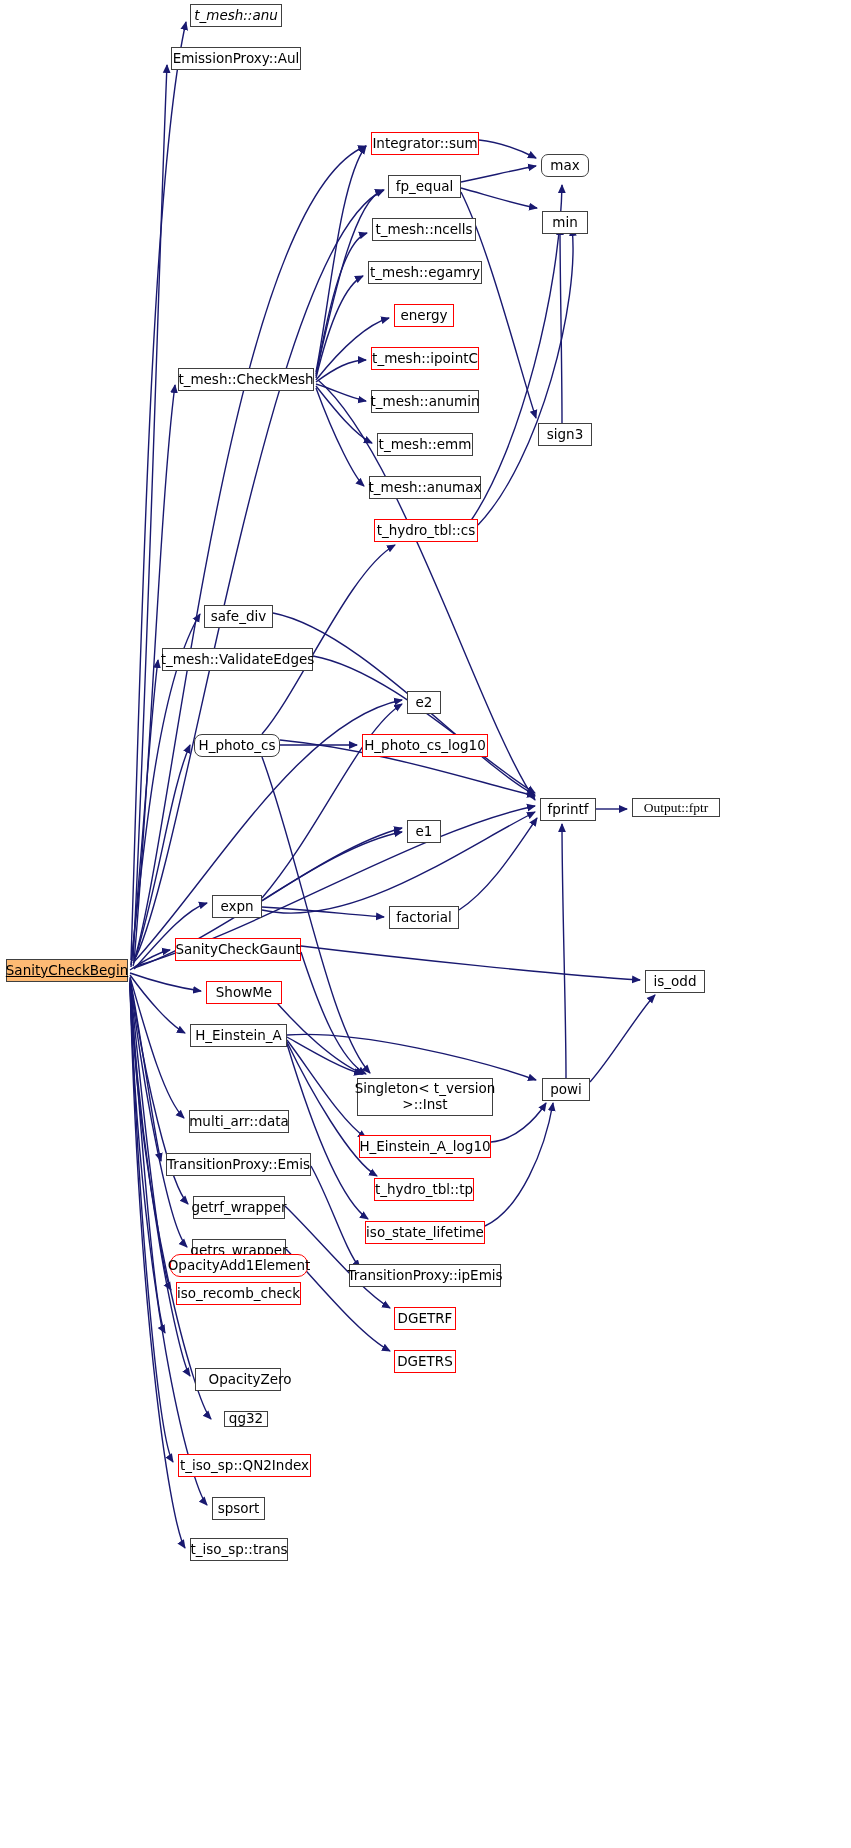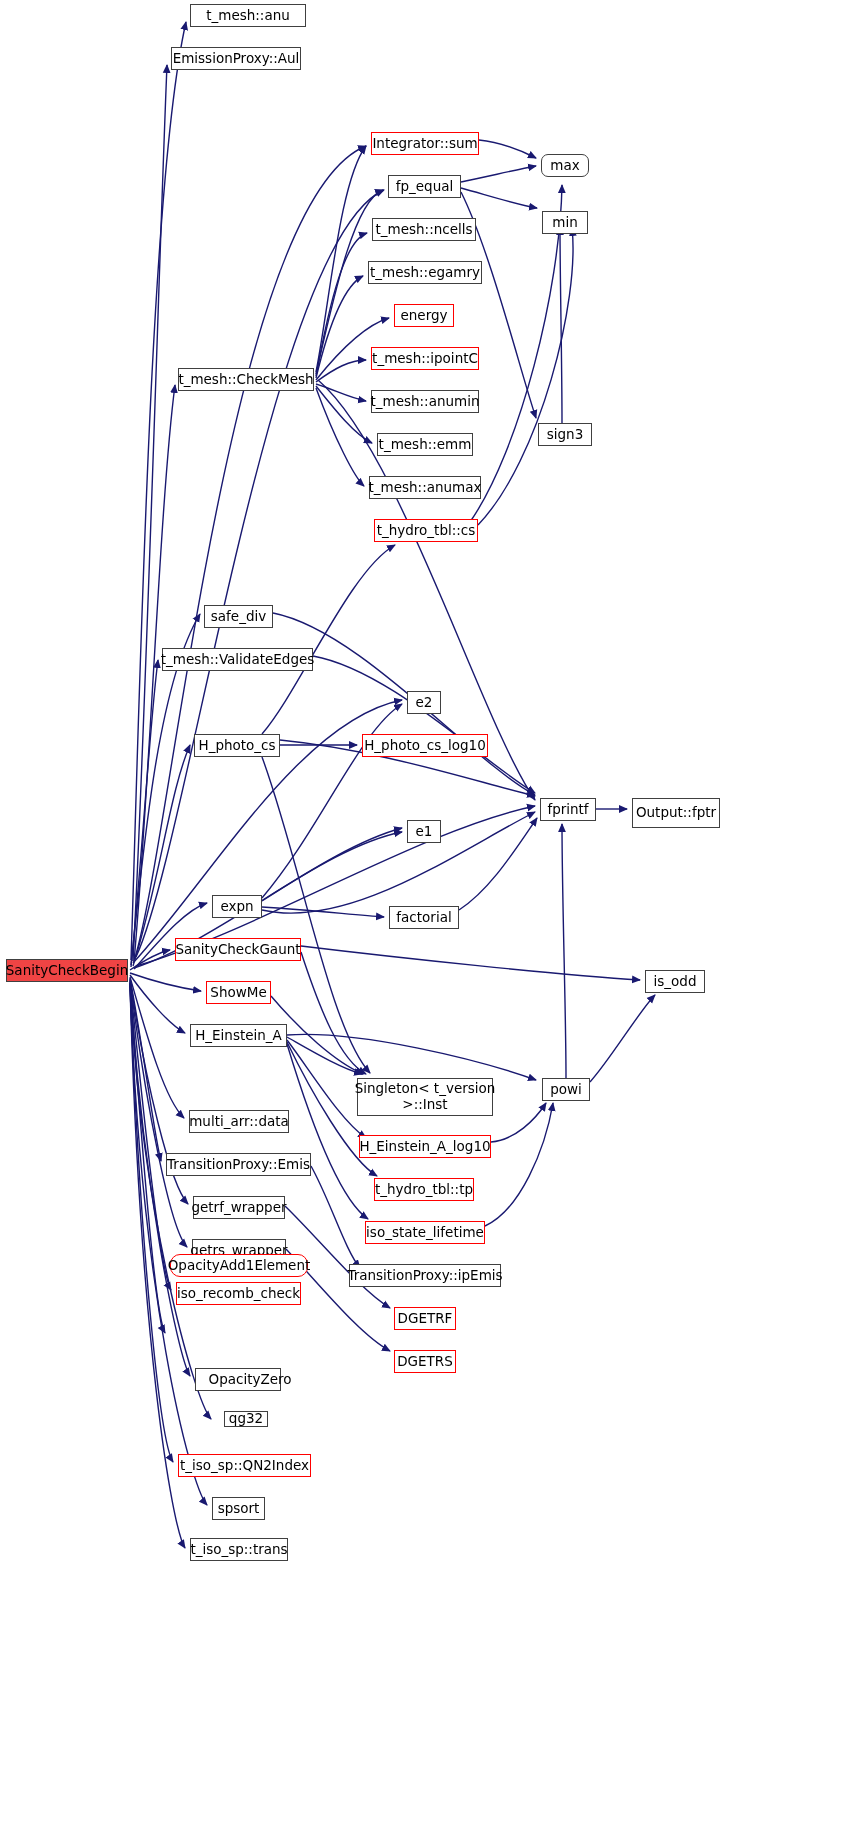--- a/index.html
+++ b/index.html
@@ -3,21 +3,21 @@
 <meta charset="utf-8">
 <style>
   html,body{margin:0;padding:0;background:#ffffff;}
   body{font-family:"DejaVu Sans","Liberation Sans",sans-serif;}
   #graph{position:relative;width:851px;height:1848px;background:#ffffff;overflow:hidden;}
   #edges{position:absolute;left:0;top:0;width:851px;height:1848px;}
   .node{position:absolute;box-sizing:border-box;display:flex;align-items:center;justify-content:center;
         background:#ffffff;border:1px solid #404040;color:#000000;font-size:13.5px;line-height:1.12;
         text-align:center;white-space:pre;padding:0 4px;}
   .node.red{border-color:#ff0000;}
-  .node.root{background:#ef4444;border-color:#404040;}
+  .node.root{background:#fdba74;border-color:#404040;text-decoration:underline;}
   .node.two{line-height:1.15;}
 </style>
 </head>
 <body>
 
 <div id="graph">
   <svg id="edges" viewBox="0 0 851 1848" xmlns="http://www.w3.org/2000/svg">
     <defs>
       <marker id="ah" markerWidth="9" markerHeight="9" refX="8" refY="4.5" orient="auto" markerUnits="userSpaceOnUse">
         <path d="M0,0.6 L9,4.5 L0,8.4 z" fill="#191970"></path>
@@ -116,49 +116,49 @@
 
       <path d="M485,1226 C520,1210 545,1150 553,1103"></path>
 
       <path d="M590,1082 C610,1060 640,1010 655,995"></path>
 
       <path d="M566,1078 C566,1010 562,900 562,824"></path>
     </g>
   </svg>
 
   <div class="node root" style="left:6px;top:959px;width:122px;height:23px;">SanityCheckBegin</div>
-  <div class="node" style="left:190px;top:4px;width:116px;height:23px;">t_mesh::anu</div>
+  <div class="node" style="left:190px;top:4px;width:92px;height:23px;font-style:italic;">t_mesh::anu</div>
   <div class="node" style="left:171px;top:47px;width:130px;height:23px;">EmissionProxy::Aul</div>
   <div class="node red" style="left:371px;top:132px;width:108px;height:23px;">Integrator::sum</div>
   <div class="node" style="left:388px;top:175px;width:73px;height:23px;">fp_equal</div>
   <div class="node" style="left:372px;top:218px;width:104px;height:23px;">t_mesh::ncells</div>
   <div class="node" style="left:368px;top:261px;width:114px;height:23px;">t_mesh::egamry</div>
   <div class="node red" style="left:394px;top:304px;width:60px;height:23px;">energy</div>
   <div class="node red" style="left:371px;top:347px;width:108px;height:23px;">t_mesh::ipointC</div>
   <div class="node" style="left:371px;top:390px;width:108px;height:23px;">t_mesh::anumin</div>
   <div class="node" style="left:377px;top:433px;width:96px;height:23px;">t_mesh::emm</div>
   <div class="node" style="left:369px;top:476px;width:112px;height:23px;">t_mesh::anumax</div>
   <div class="node red" style="left:374px;top:519px;width:104px;height:23px;">t_hydro_tbl::cs</div>
   <div class="node" style="left:178px;top:368px;width:136px;height:23px;">t_mesh::CheckMesh</div>
   <div class="node" style="left:541px;top:154px;width:48px;height:23px;border-radius:7px;">max</div>
   <div class="node" style="left:542px;top:197px;width:46px;height:23px;margin-top:14px;">min</div>
   <div class="node" style="left:538px;top:423px;width:54px;height:23px;">sign3</div>
   <div class="node" style="left:204px;top:605px;width:69px;height:23px;">safe_div</div>
   <div class="node" style="left:162px;top:648px;width:151px;height:23px;">t_mesh::ValidateEdges</div>
   <div class="node" style="left:407px;top:691px;width:34px;height:23px;">e2</div>
-  <div class="node" style="left:194px;top:734px;width:86px;height:23px;">H_photo_cs</div>
+  <div class="node" style="left:194px;top:734px;width:86px;height:23px;border-radius:8px;">H_photo_cs</div>
   <div class="node red" style="left:362px;top:734px;width:126px;height:23px;">H_photo_cs_log10</div>
   <div class="node" style="left:540px;top:798px;width:56px;height:23px;">fprintf</div>
-  <div class="node" style="left:632px;top:798px;width:88px;height:30px;">Output::fptr</div>
+  <div class="node" style="left:632px;top:798px;width:88px;height:19px;font-family:Liberation Serif, serif;">Output::fptr</div>
   <div class="node" style="left:407px;top:820px;width:34px;height:23px;">e1</div>
   <div class="node" style="left:212px;top:895px;width:50px;height:23px;">expn</div>
   <div class="node" style="left:389px;top:906px;width:70px;height:23px;">factorial</div>
   <div class="node red" style="left:175px;top:938px;width:126px;height:23px;">SanityCheckGaunt</div>
   <div class="node" style="left:645px;top:970px;width:60px;height:23px;">is_odd</div>
-  <div class="node red" style="left:206px;top:981px;width:65px;height:23px;">ShowMe</div>
+  <div class="node red" style="left:206px;top:981px;width:76px;height:23px;">ShowMe</div>
   <div class="node" style="left:190px;top:1024px;width:97px;height:23px;">H_Einstein_A</div>
   <div class="node two" style="left:357px;top:1078px;width:136px;height:38px;">Singleton&lt; t_version
 &gt;::Inst</div>
   <div class="node" style="left:542px;top:1078px;width:48px;height:23px;">powi</div>
   <div class="node" style="left:189px;top:1110px;width:100px;height:23px;">multi_arr::data</div>
   <div class="node red" style="left:359px;top:1135px;width:132px;height:23px;">H_Einstein_A_log10</div>
   <div class="node" style="left:166px;top:1153px;width:145px;height:23px;">TransitionProxy::Emis</div>
   <div class="node red" style="left:374px;top:1178px;width:100px;height:23px;">t_hydro_tbl::tp</div>
   <div class="node" style="left:193px;top:1196px;width:92px;height:23px;">getrf_wrapper</div>
   <div class="node red" style="left:365px;top:1221px;width:120px;height:23px;">iso_state_lifetime</div>

